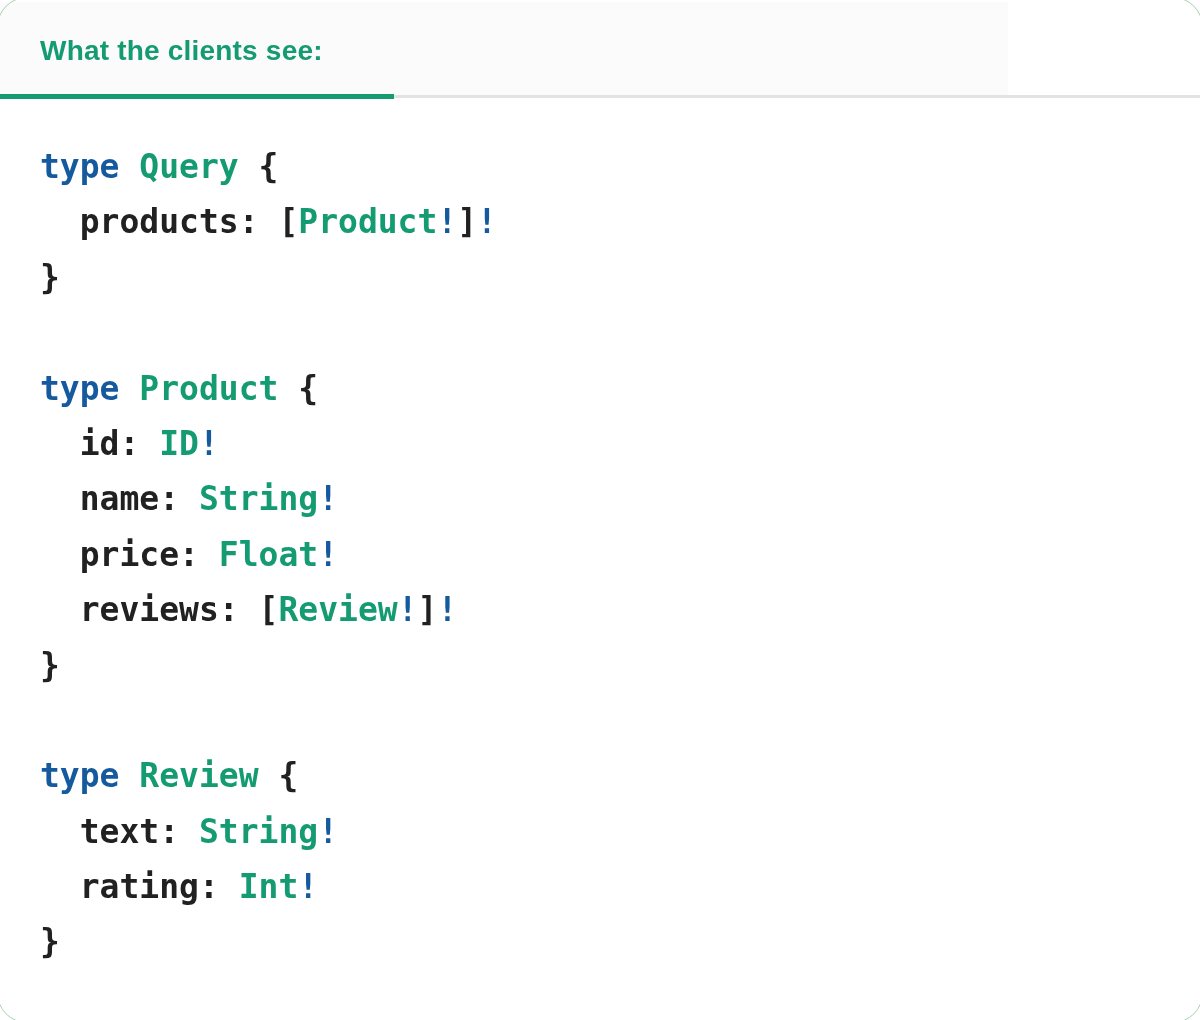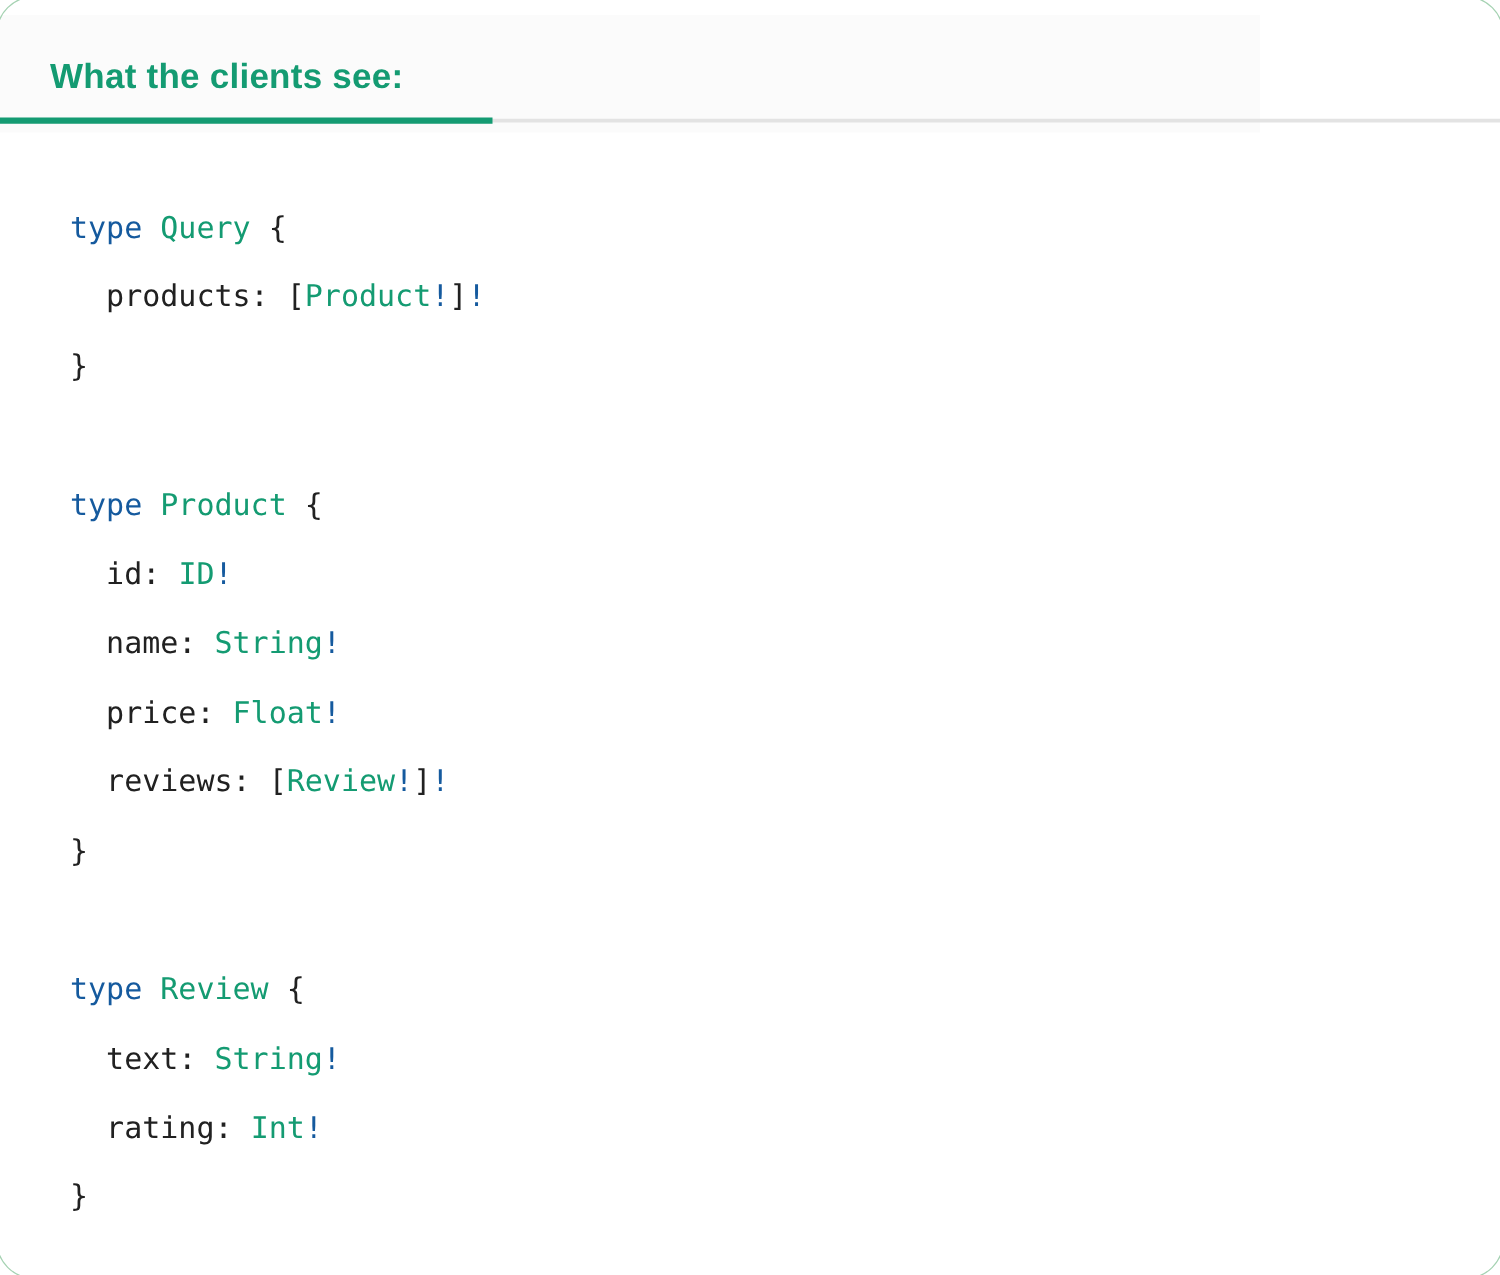--- a/index.html
+++ b/index.html
@@ -16,21 +16,21 @@
     margin:0;padding:0;
     width:1200px;height:1020px;
     background:var(--body-bg);
     overflow:hidden;
     font-family:"Liberation Sans", sans-serif;
   }
   .stage{position:relative;width:1200px;height:1020px;}
 
   
   .header{
-    position:absolute;left:0;top:12px;width:1008px;height:94px;
+    position:absolute;left:0;top:2px;width:1008px;height:94px;
     background:var(--header-bg);
   }
   .tab{
     position:absolute;left:40px;top:32px;
     cursor:pointer;
   }
   .tab-label{
     font-size:28px;
     font-weight:600;
     letter-spacing:0.2px;
@@ -45,25 +45,26 @@
     background:var(--track);
   }
   .divider-active{
     position:absolute;left:0;top:94px;width:394px;height:5px;
     background:var(--green);
   }
 
   
   .code-block{
     position:absolute;left:40px;top:139px;
-    margin:16px;
+    margin:0;
     font-family:"DejaVu Sans Mono","Liberation Mono",monospace;
-    font-size:24px;
+    font-size:33px;
     line-height:55.4px;
     color:var(--plain);
+    font-weight:bold;
   }
   .code-line{
     height:55.4px;
     white-space:pre;
   }
 
   
   .card-outline{
     position:absolute;left:-3px;top:-3px;width:1206px;height:1026px;
     border:1.5px solid var(--card-border);

